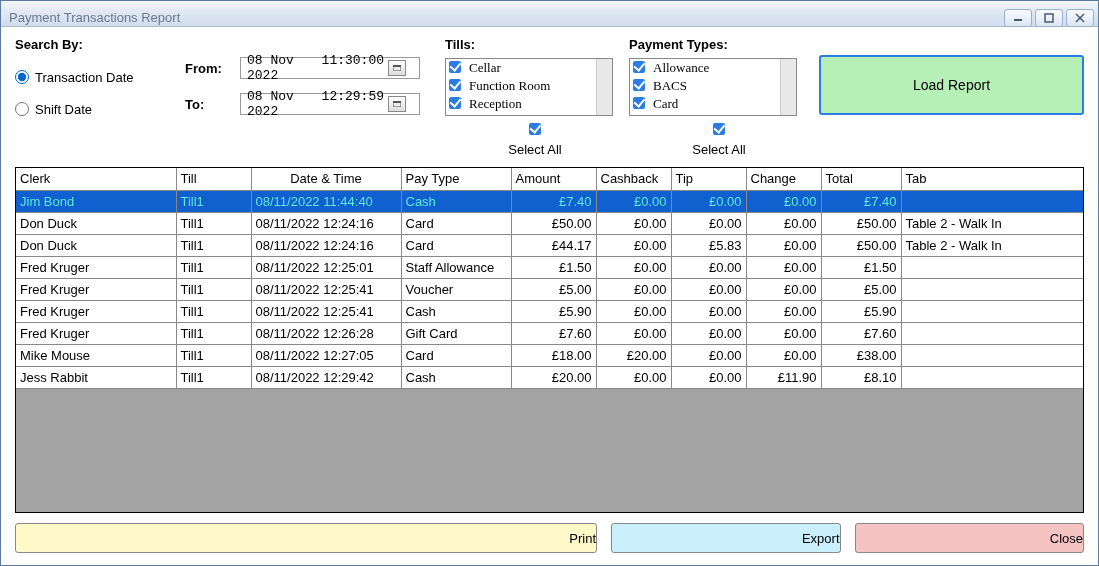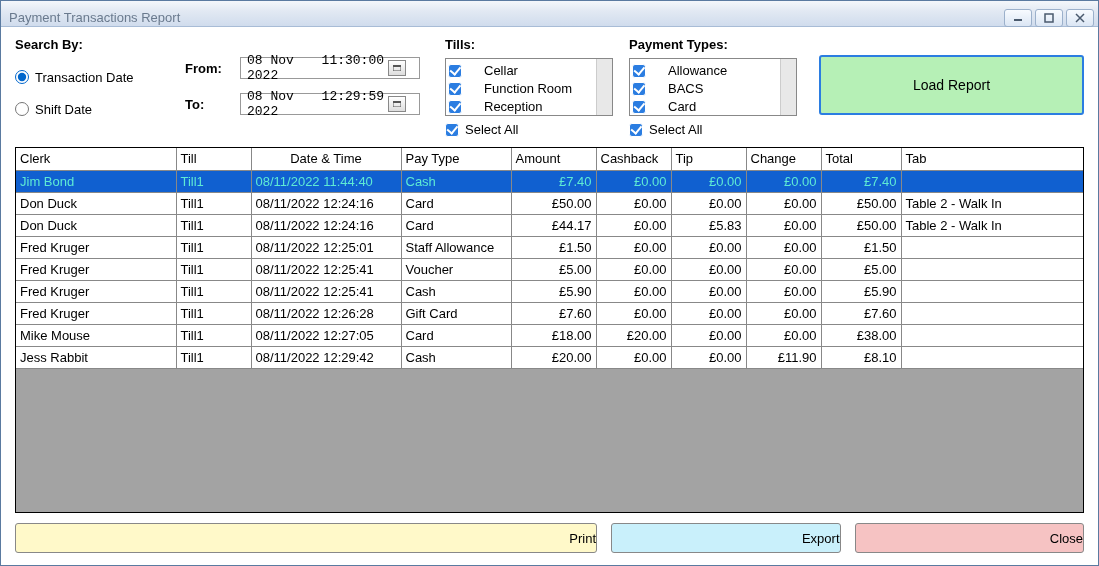--- a/index.html
+++ b/index.html
@@ -95,23 +95,24 @@
     width: 168px;
     height: 58px;
     border: 1px solid #888;
     background: #fff;
     overflow: hidden;
     position: relative;
   }
   .listbox-inner { padding: 1px 2px; }
   .listbox-item {
     display: flex;
-    align-items: flex-end;
+    align-items: flex-start;
     height: 18px;
-    gap: 22px;
+    gap: 7px;
+    font-family: Liberation Serif, serif;
   }
   .listbox .scrollbar {
     position: absolute;
     right: 0; top: 0; bottom: 0;
     width: 16px;
     background: #e8e8e8;
     border-left: 1px solid #ccc;
   }
   .chk {
     width: 14px; height: 14px;
@@ -124,21 +125,21 @@
     cursor: pointer;
     flex-shrink: 0;
   }
   .chk::after {
     content: "";
     width: 5px; height: 8px;
     border: solid #fff;
     border-width: 0 2px 2px 0;
     transform: rotate(40deg) translate(-1px,-1px);
   }
-  .select-all-row { display:flex; align-items:center; gap:6px; margin-top:6px;}
+  .select-all-row { display:flex; align-items:center; gap:6px; margin-top:6px;flex-direction:column;}
   .load-btn {
     flex: 1;
     height: 60px;
     background: #b6f0b6;
     border: 2px solid #2b7de1;
     border-radius: 3px;
     font-size: 14px;
     display: flex;
     align-items: center;
     justify-content: center;

